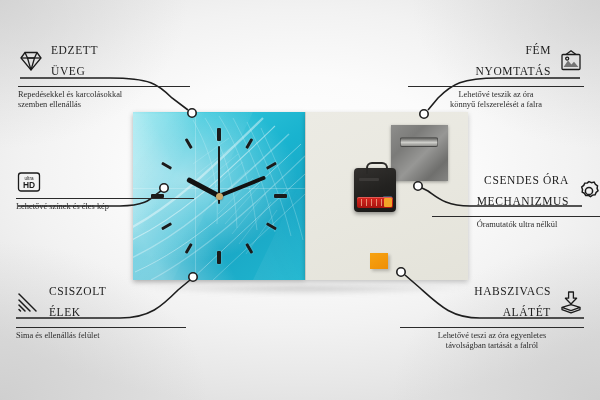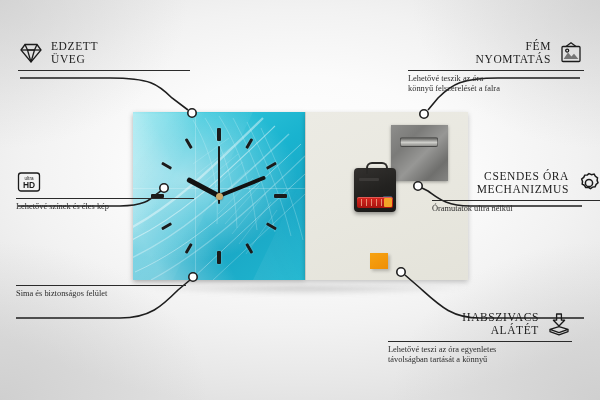--- a/index.html
+++ b/index.html
@@ -98,30 +98,30 @@
             border-radius:50%;background:#caa96a;box-shadow:0 0 2px rgba(0,0,0,.6);}
 
   
   .callout{position:absolute;width:200px;}
   .callout .head{display:flex;align-items:center;gap:7px;}
   .callout.left .head{justify-content:flex-start;}
   .callout.right .head{justify-content:flex-end;}
   .title{
     font-family:"Liberation Serif",serif;
     font-size:11.5px;letter-spacing:.6px;color:#1d1d1d;
-    line-height:13px;font-weight:400;white-space:pre-line;
+    line-height:21px;font-weight:400;white-space:pre-line;
   }
   .callout.left .title{text-align:left;}
   .callout.right .title{text-align:right;}
   .rule{height:1px;background:#2b2b2b;margin:4px 0 3px 0;}
   .desc{
     font-family:"Liberation Serif",serif;
     font-size:8.4px;line-height:10.2px;color:#2c2c2c;white-space:pre-line;
   }
-  .callout.right .desc{text-align:left;}
+  .callout.right .desc{text-align:center;}
   .icon{width:26px;height:24px;flex:0 0 26px;display:block;}
   .icon svg{display:block;}
 
   
   #wires{position:absolute;left:0;top:0;width:600px;height:400px;pointer-events:none;}
 </style>
 </head>
 <body>
 
 <div id="stage">
@@ -285,39 +285,55 @@
               <path d="M7 3.5 L9.5 9 L13 21"></path>
               <path d="M19 3.5 L16.5 9 L13 21"></path>
             <path d="M9.5 9 H16.5"></path>
           </g>
         </svg>
       </span>
       <span class="title">EDZETT
 ÜVEG</span>
     </div>
     <div class="rule"></div>
+    <div class="desc">Repedésekkel és karcolásokkal
+szemben ellenállás</div>
   </div>
 
   <div class="callout left" style="left:16px;top:170px;width:178px;">
     <div class="head">
       <span class="icon">
         <svg width="26" height="24" viewBox="0 0 26 24">
           <rect x="2.5" y="3" width="21" height="18" rx="2.5" fill="none" stroke="#1b1b1b" stroke-width="1.3"></rect>
           <text x="13" y="10" font-family="Liberation Sans, sans-serif" font-size="4.6" fill="#1b1b1b" text-anchor="middle">ultra</text>
           <text x="13" y="18.4" font-family="Liberation Sans, sans-serif" font-size="8.4" font-weight="bold" fill="#1b1b1b" text-anchor="middle">HD</text>
         </svg>
       </span>
     </div>
     <div class="rule"></div>
     <div class="desc">Lehetővé színek és éles kép</div>
   </div>
 
   <div class="callout left" style="left:16px;top:281px;width:170px;">
-    <div class="rule"></div>
-    <div class="desc">Sima és biztonságos felület</div>
+    <div class="head">
+      <span class="icon">
+        <svg width="26" height="24" viewBox="0 0 26 24">
+          <g stroke="#1b1b1b" stroke-width="1.5" stroke-linecap="round">
+            <path d="M3 4 L20 21"></path>
+              <path d="M3 10 L14 21"></path>
+              <path d="M3 15 L9 21"></path>
+              <path d="M3 19.5 L4.5 21"></path>
+          </g>
+        </svg>
+      </span>
+      <span class="title">CSISZOLT
+ÉLEK</span>
+    </div>
+    <div class="rule"></div>
+    <div class="desc">Sima és ellenállás felület</div>
   </div>
 
   <div class="callout right" style="left:408px;top:40px;width:176px;">
     <div class="head">
       <span class="title">FÉM
 NYOMTATÁS</span>
       <span class="icon">
         <svg width="26" height="24" viewBox="0 0 26 24">
           <g fill="none" stroke="#1b1b1b" stroke-width="1.3">
             <path d="M8 5.5 L13 1.8 L18 5.5"></path>
@@ -343,32 +359,32 @@
             <path d="M13 2.6 l2.6 1.1 2.5 -.6 1.3 2.2 2.1 1.5 -.4 2.5 .9 2.4 -1.9 1.7 -1 2.4 -2.5 .3 -2.1 1.4 -2.2 -1.2 -2.6 .2 -1.3 -2.2 -2.2 -1.3 .3 -2.5 -.8 -2.5 2 -1.6 1.1 -2.3 2.5 -.2 z"></path>
             <circle cx="13" cy="12" r="3.6"></circle>
           </g>
         </svg>
       </span>
     </div>
     <div class="rule"></div>
     <div class="desc">Óramutatók ultra nélkül</div>
   </div>
 
-  <div class="callout right" style="left:388px;top:281px;width:184px;margin-top:30px;">
+  <div class="callout right" style="left:400px;top:281px;width:184px;">
     <div class="head">
       <span class="title">HABSZIVACS
 ALÁTÉT</span>
       <span class="icon">
         <svg width="26" height="24" viewBox="0 0 26 24">
           <g fill="none" stroke="#1b1b1b" stroke-width="1.3" stroke-linejoin="round">
             <path d="M10.6 2 h4.8 v6.2 h3.2 L13 14 L7.4 8.2 h3.2 z"></path>
             <path d="M13 14.6 L22 17.4 L13 20.6 L4 17.4 Z"></path>
             <path d="M4 17.4 v2.2 L13 22.8 L22 19.6 v-2.2"></path>
           </g>
         </svg>
       </span>
     </div>
     <div class="rule"></div>
     <div class="desc">Lehetővé teszi az óra egyenletes
-távolságban tartását a könnyű</div>
+távolságban tartását a falról</div>
   </div>
 
 </div>
 
 </body></html>

